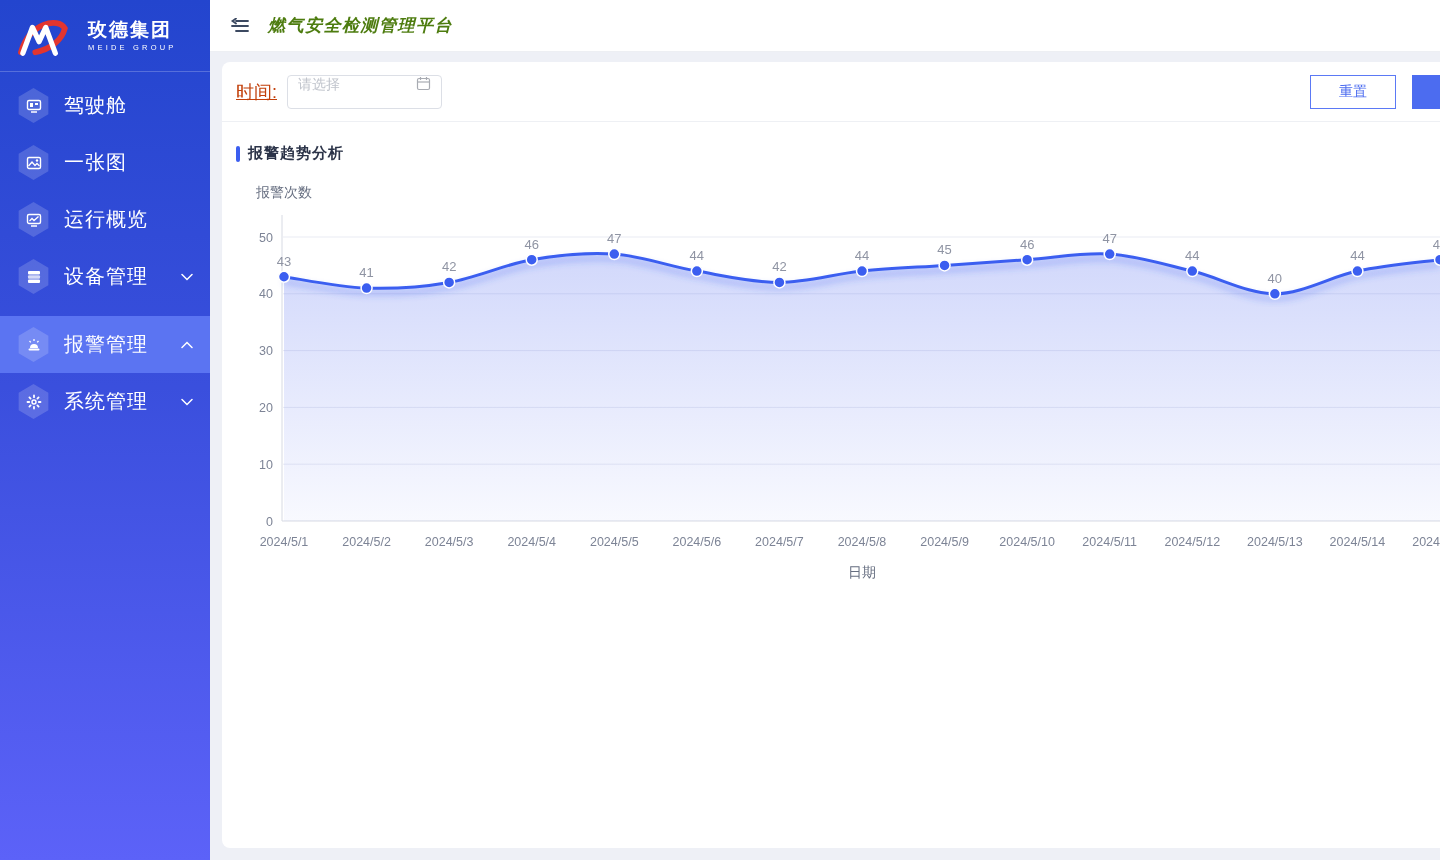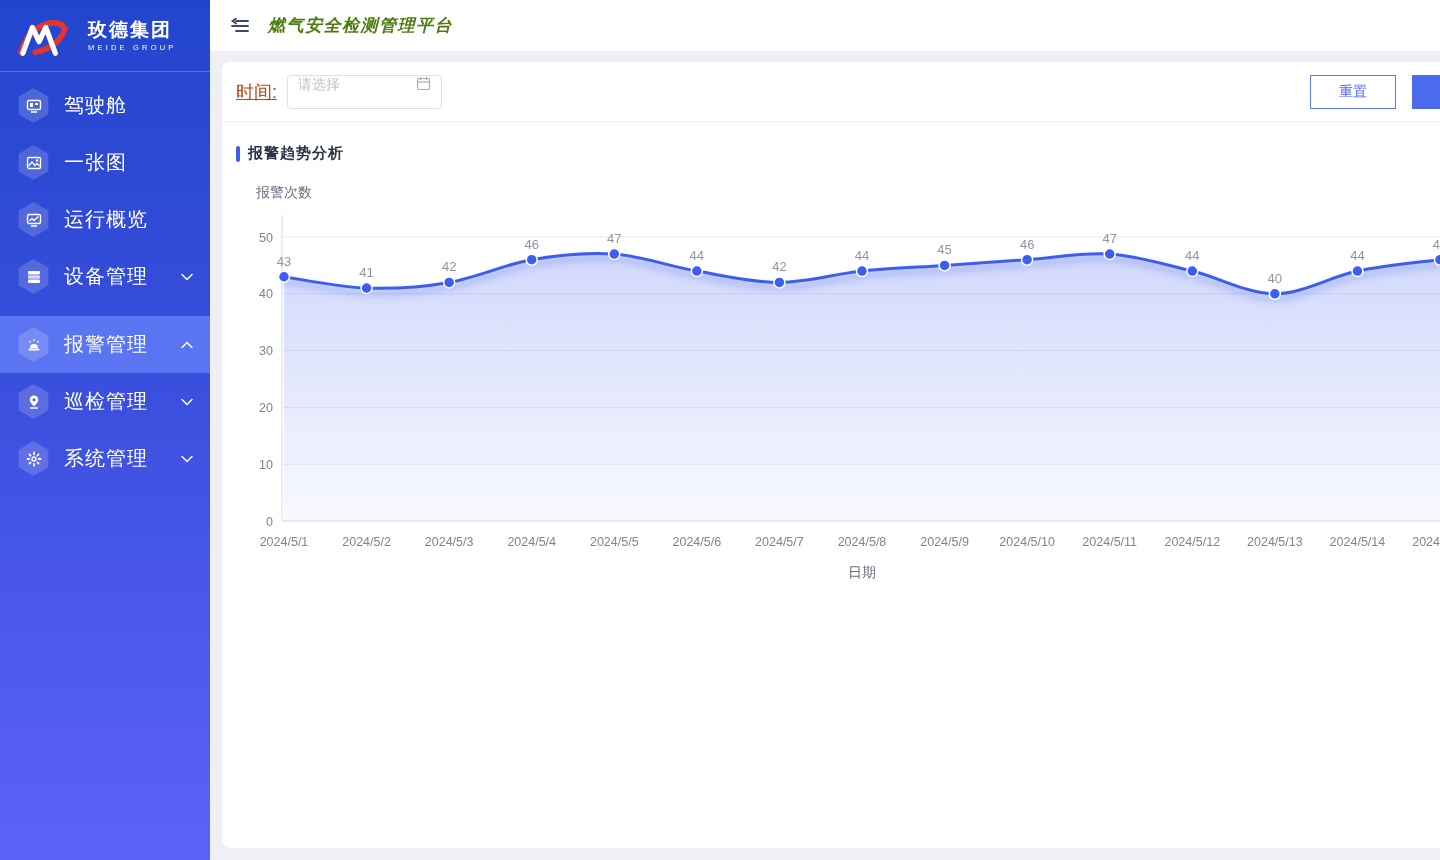--- a/index.html
+++ b/index.html
@@ -130,35 +130,20 @@
           </svg>
       </span>
       <span class="nav-label">报警管理</span>
       <span class="chev">
         <svg width="12" height="8" viewBox="0 0 12 8">
             <polyline points="1,6.5 6,1.5 11,6.5" fill="none" stroke="#fff" stroke-width="1.5" stroke-linecap="round"></polyline>
           </svg>
       </span>
     </div>
 
-    <div class="nav-item">
-      <span class="hex">
-        <svg width="16" height="16" viewBox="0 0 16 16">
-            <path d="M8 1.5 C10.5 1.5 12.3 3.4 12.3 5.8 C12.3 8.6 8 12.5 8 12.5 C8 12.5 3.7 8.6 3.7 5.8 C3.7 3.4 5.5 1.5 8 1.5 Z" fill="#fff"></path>
-            <circle cx="8" cy="5.8" r="1.5" fill="#4a5fe0"></circle>
-            <line x1="4" y1="14" x2="12" y2="14" stroke="#fff" stroke-width="1.3"></line>
-          </svg>
-      </span>
-      <span class="nav-label">巡检管理</span>
-      <span class="chev">
-        <svg width="12" height="8" viewBox="0 0 12 8">
-            <polyline points="1,1.5 6,6.5 11,1.5" fill="none" stroke="#fff" stroke-width="1.5" stroke-linecap="round"></polyline>
-          </svg>
-      </span>
-    </div>
 
     <div class="nav-item">
       <span class="hex">
         <svg width="16" height="16" viewBox="0 0 16 16">
             <circle cx="8" cy="8" r="2" fill="none" stroke="#fff" stroke-width="1.4"></circle>
             <g stroke="#fff" stroke-width="1.8" stroke-linecap="round">
               <line x1="8" y1="1.5" x2="8" y2="3.2"></line>
               <line x1="8" y1="12.8" x2="8" y2="14.5"></line>
               <line x1="1.5" y1="8" x2="3.2" y2="8"></line>
               <line x1="12.8" y1="8" x2="14.5" y2="8"></line>

